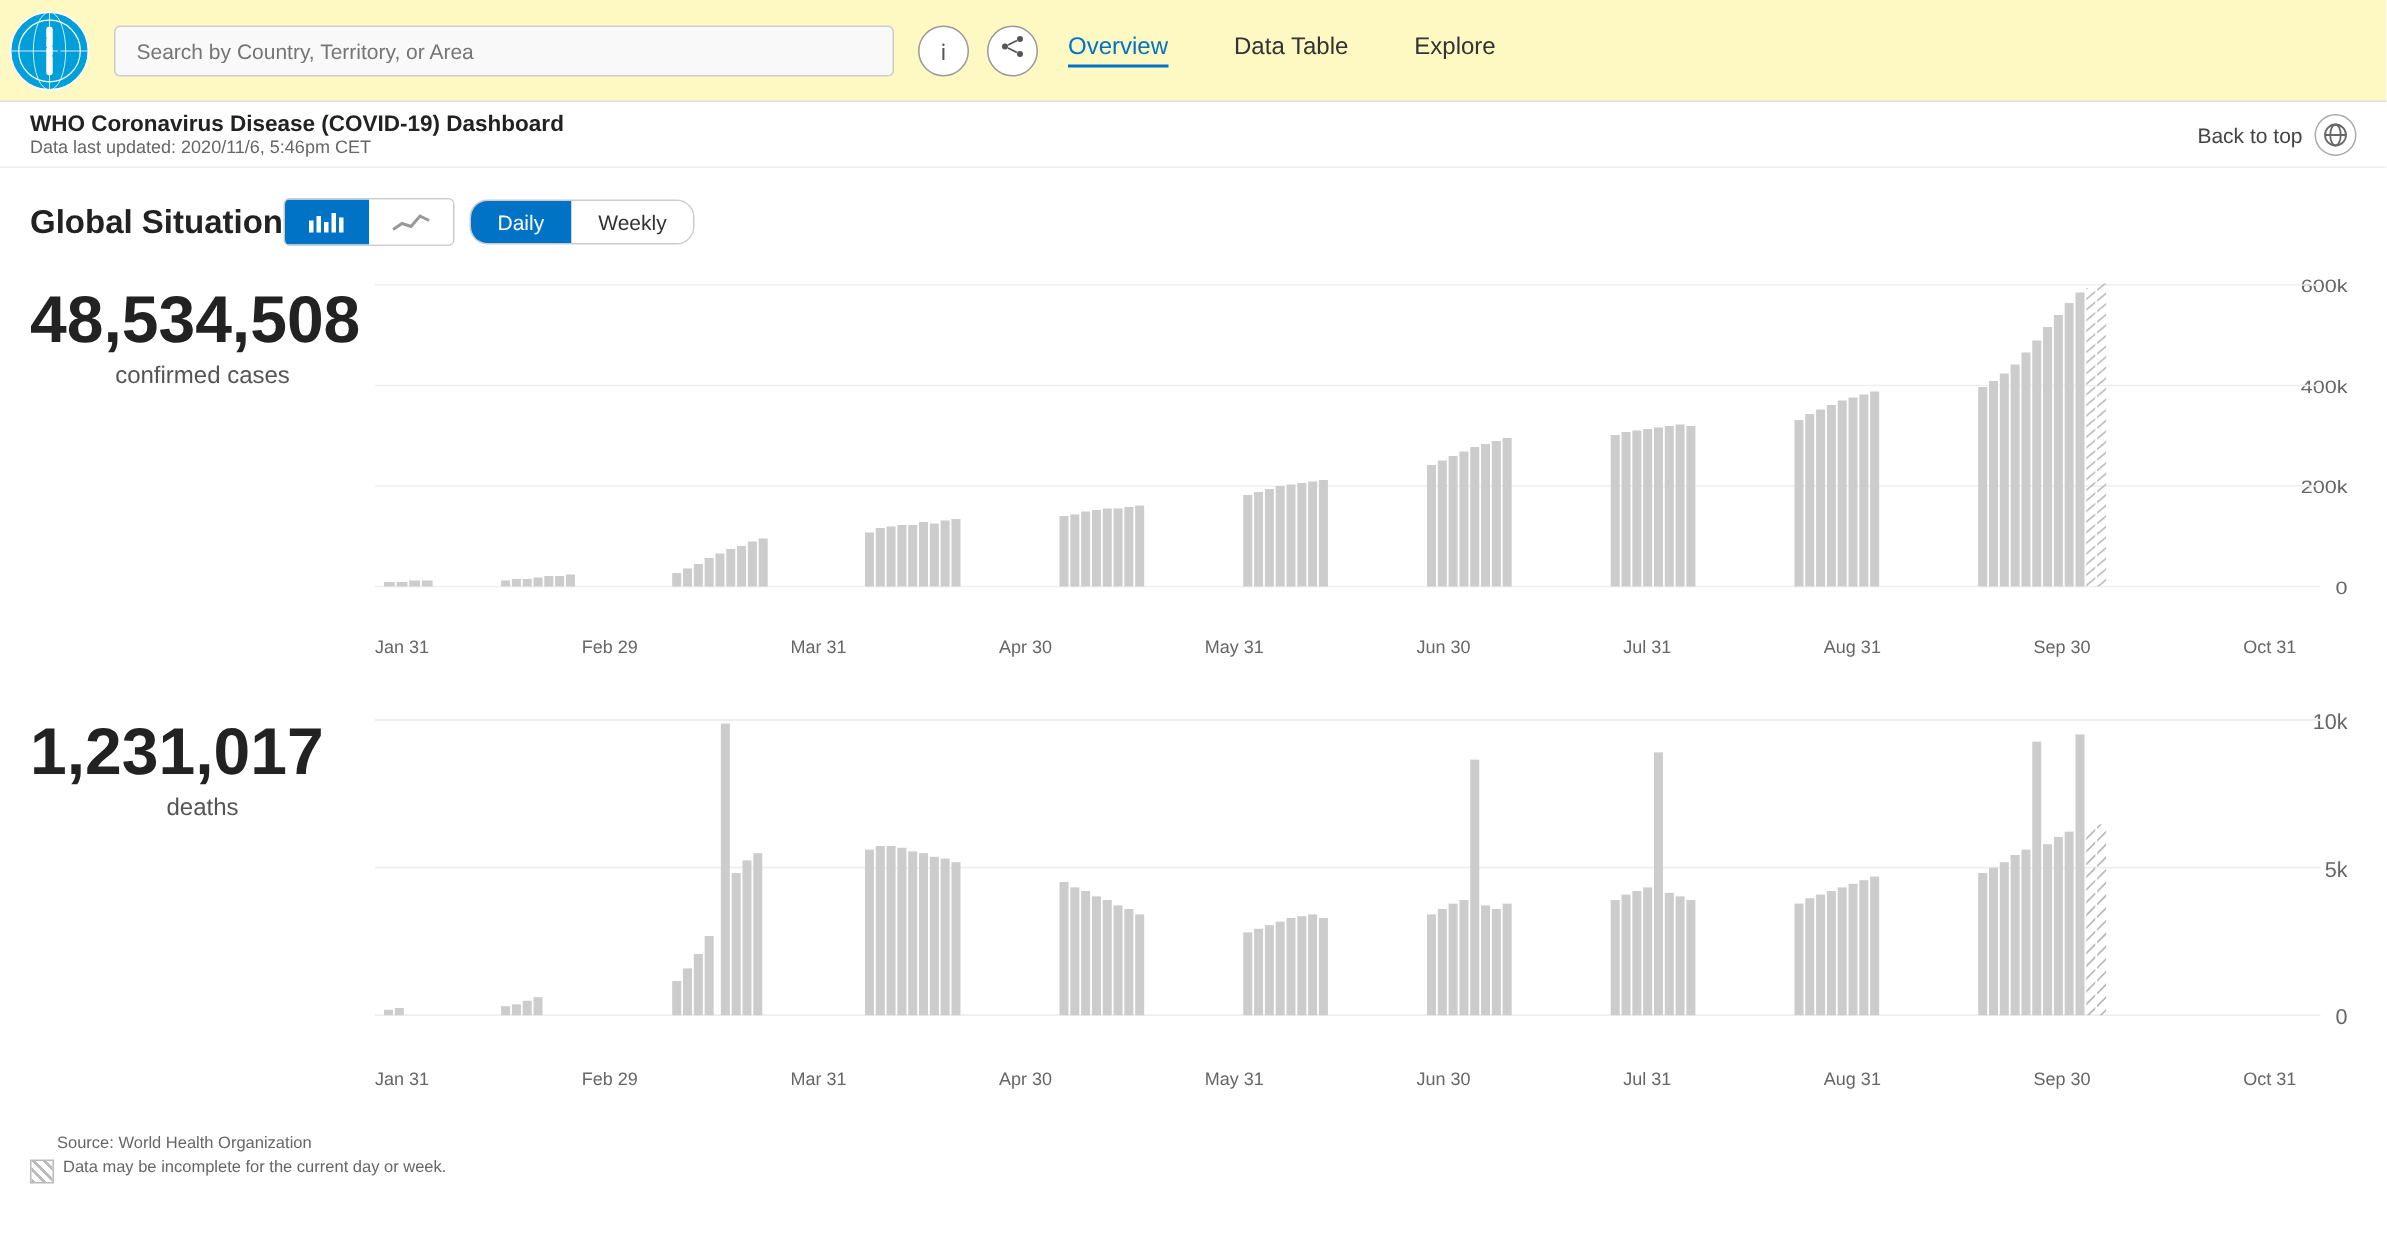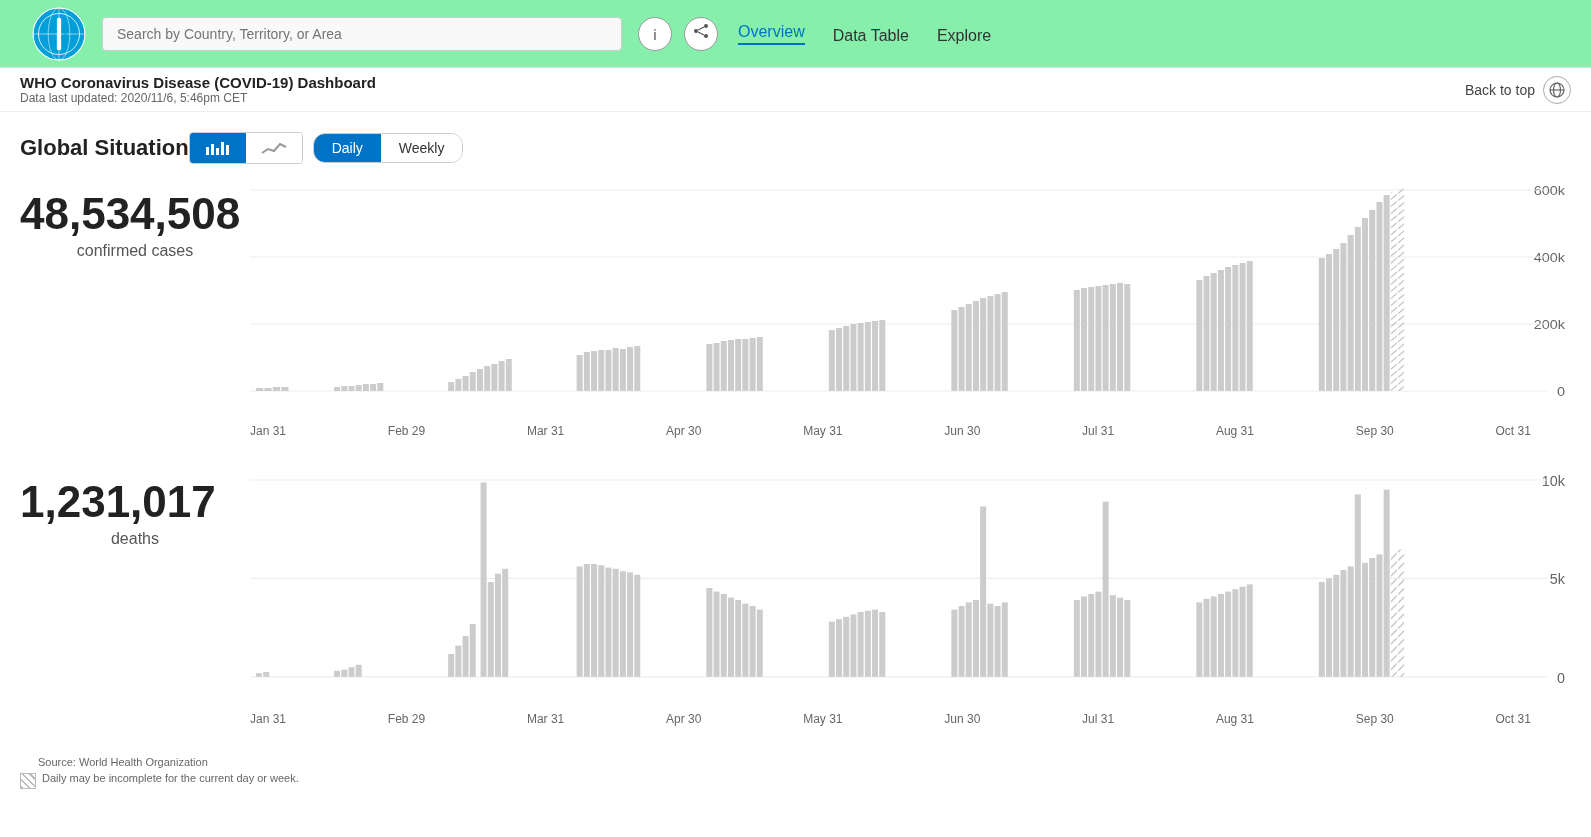--- a/index.html
+++ b/index.html
@@ -2,23 +2,23 @@
 <html><head>
   <meta charset="utf-8">
   <style>
     * { box-sizing: border-box; margin: 0; padding: 0; }
     body { font-family: Arial, Helvetica, sans-serif; background: #fff; color: #333; width: 1591px; min-height: 837px; overflow-x: hidden; }
 
     
     .header {
       display: flex;
       align-items: center;
-      padding: 8px 32px;
+      padding: 8px 6px;
       border-bottom: 1px solid #ddd;
-      background: #86efac;
+      background: #fef9c3;
       height: 68px;
     }
     .logo-area {
       display: flex;
       align-items: center;
       gap: 10px;
       flex-shrink: 0;
     }
     .who-logo {
       width: 54px;
@@ -50,22 +50,22 @@
       border-radius: 50%;
       border: 1.5px solid #999;
       display: flex; align-items: center; justify-content: center;
       cursor: pointer;
       font-size: 15px;
       color: #555;
       background: #fff;
     }
     .nav-links {
       display: flex;
-      align-items: flex-end;
-      gap: 28px;
+      align-items: flex-start;
+      gap: 44px;
     }
     .nav-link {
       font-size: 16px;
       font-weight: 500;
       color: #333;
       cursor: pointer;
       text-decoration: none;
       white-space: nowrap;
     }
     .nav-link.active {
@@ -609,17 +609,17 @@
           <span>Oct 31</span>
         </div>
       </div>
     </div>
   </div>
 
   <div class="footer-note">
     <div class="source">Source: World Health Organization</div>
     <div class="disclaimer">
       <div class="hatch-box"></div>
-      <span>Daily may be incomplete for the current day or week.</span>
+      <span>Data may be incomplete for the current day or week.</span>
     </div>
   </div>
 
 </div>
 
 </body></html>

